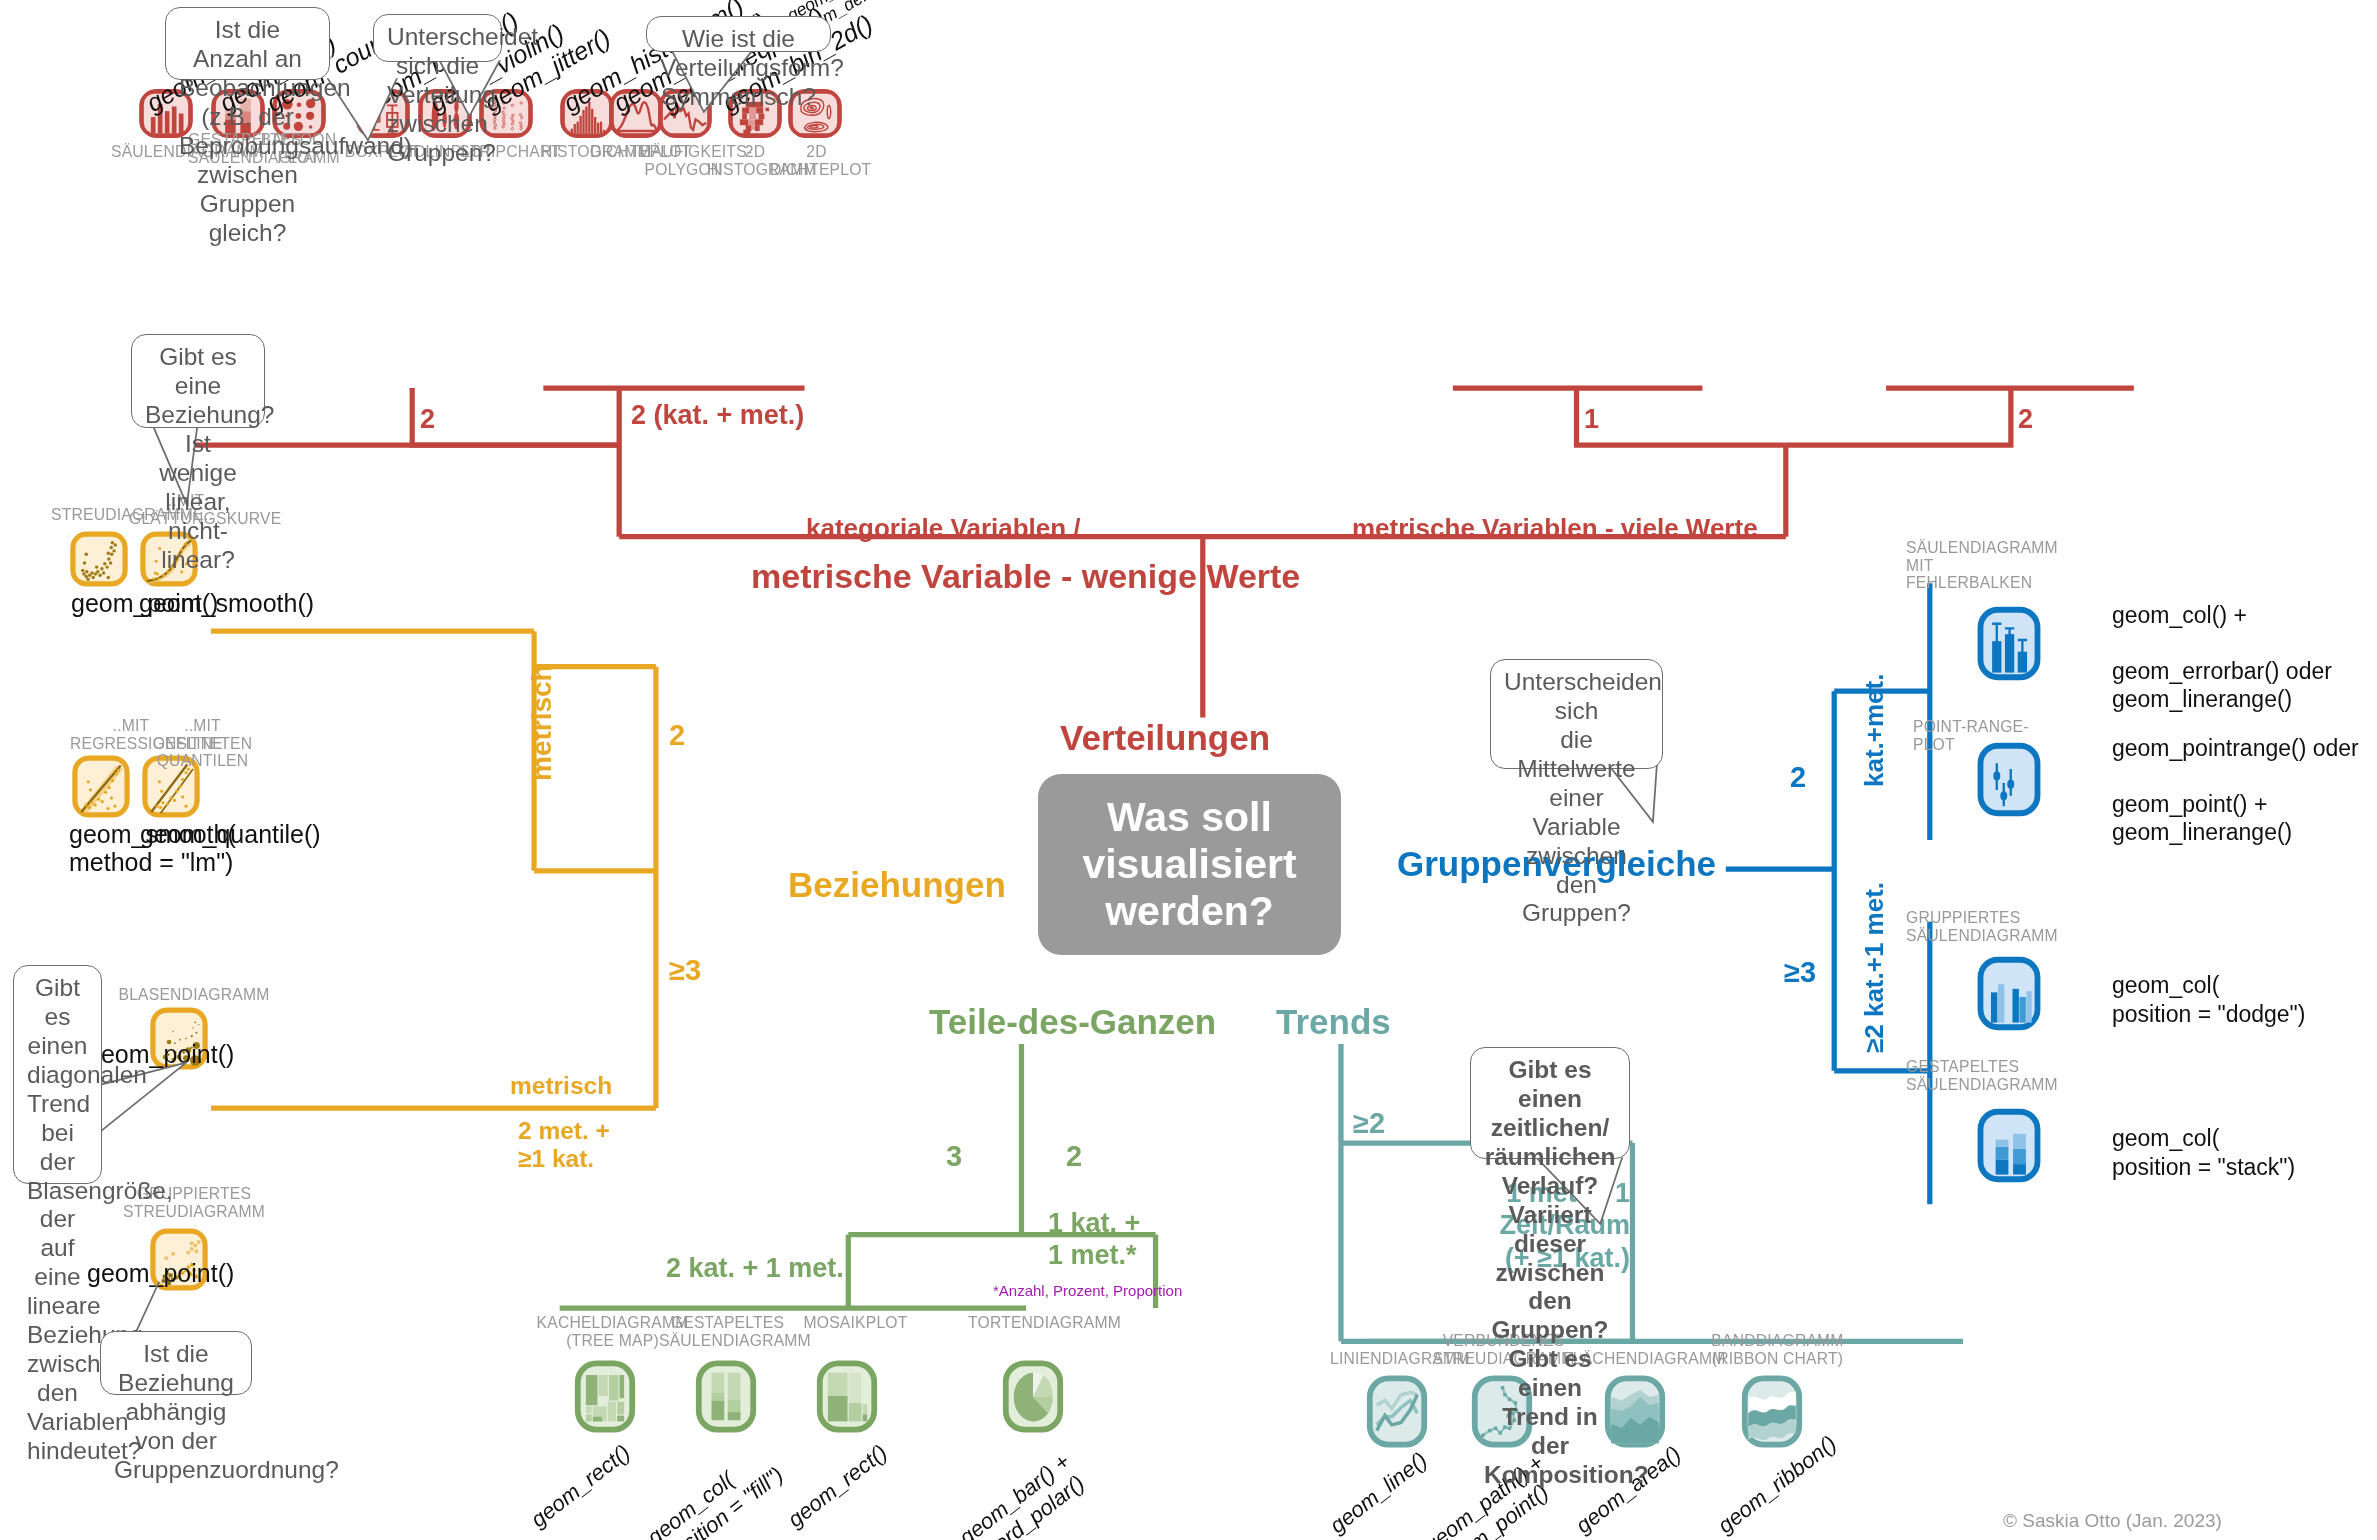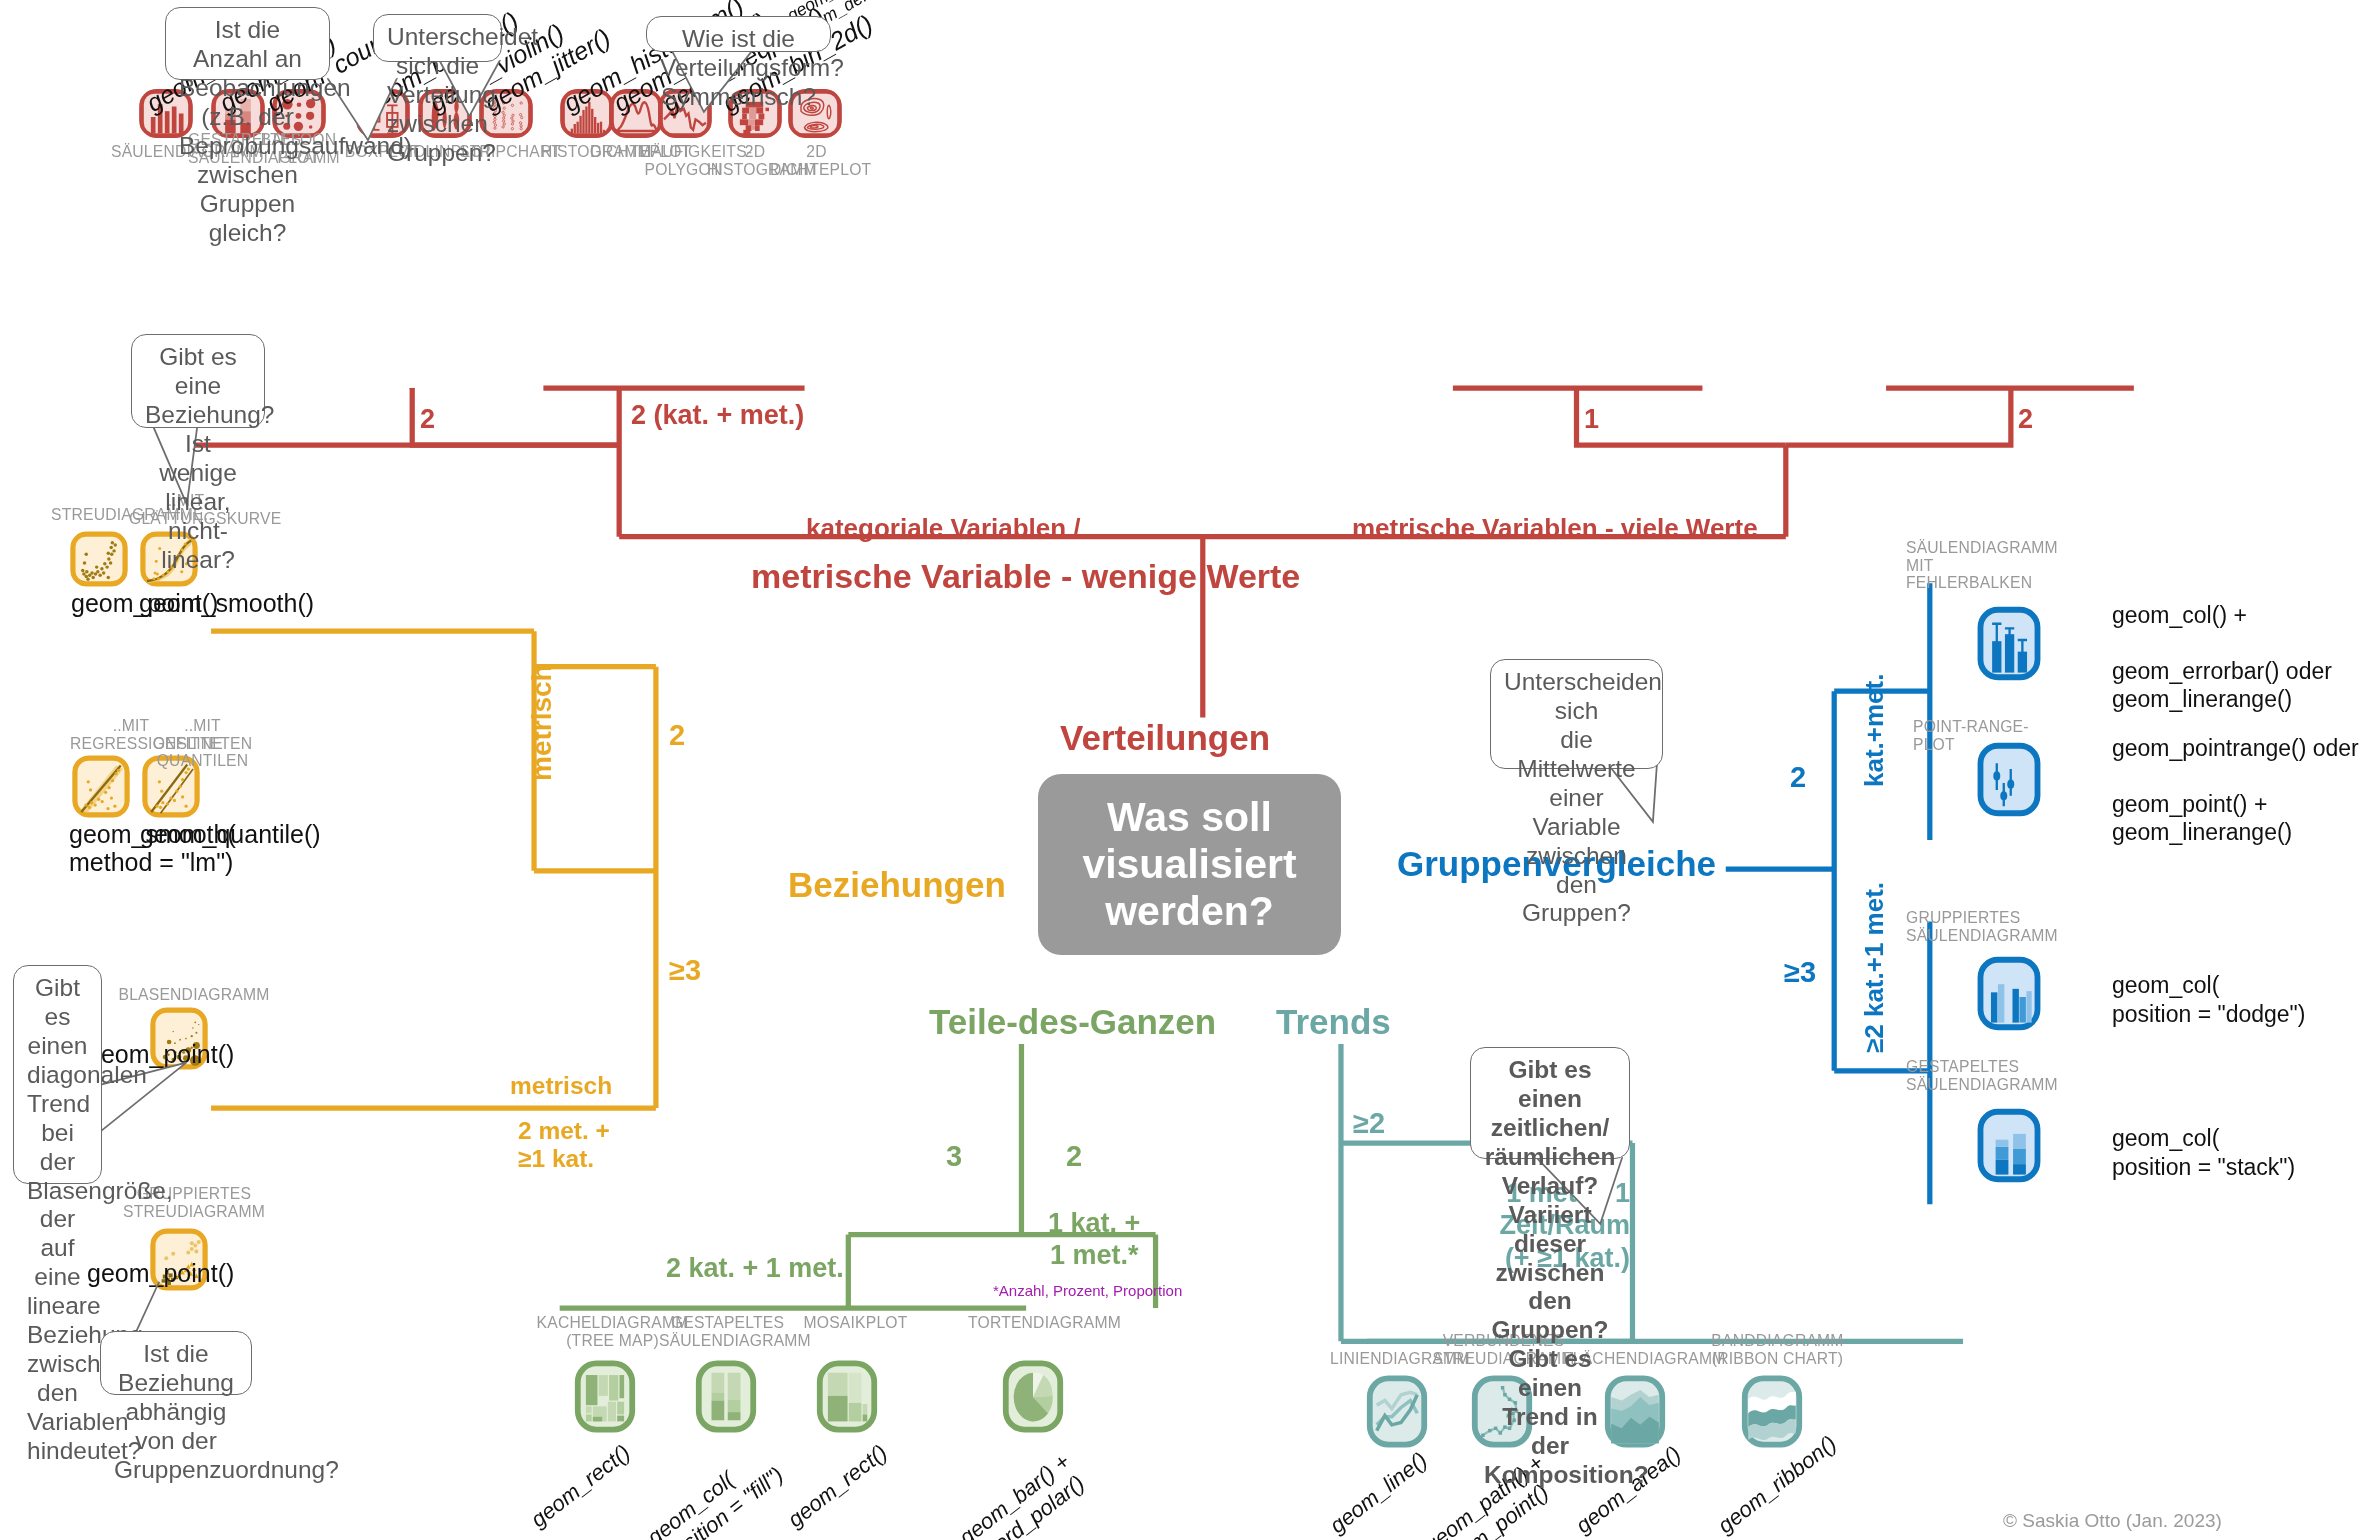--- a/index.html
+++ b/index.html
@@ -684,21 +684,21 @@
 
 <div class="bt" style="left:1790px;top:761px;font-size:29px;color:#0d76c1;">2</div>
 <div class="bt vert" style="left:1859px;top:787px;font-size:26px;color:#0d76c1;transform:rotate(-90deg);transform-origin:0 0;">kat.+met.</div>
 <div class="bt" style="left:1784px;top:956px;font-size:29px;color:#0d76c1;">≥3</div>
 <div class="bt vert" style="left:1859px;top:1053px;font-size:26px;color:#0d76c1;transform:rotate(-90deg);transform-origin:0 0;">≥2 kat.+1 met.</div>
 
 <div class="cat" style="left:929px;top:1002px;font-size:35px;color:#7ba563;">Teile-des-Ganzen</div>
 <div class="bt" style="left:946px;top:1140px;font-size:29px;color:#7ba563;">3</div>
 <div class="bt" style="left:1066px;top:1140px;font-size:29px;color:#7ba563;">2</div>
 <div class="bt" style="left:666px;top:1253px;font-size:27px;color:#7ba563;">2 kat. + 1 met.</div>
-<div class="bt" style="left:1048px;top:1207px;font-size:27px;color:#7ba563;white-space:pre-line;line-height:1.2;text-align:center;">1 kat. +
+<div class="bt" style="left:1048px;top:1207px;font-size:27px;color:#7ba563;white-space:pre-line;line-height:1.2;text-align:left;">1 kat. +
 1 met.*</div>
 <div class="bt" style="left:993px;top:1282px;font-size:15px;color:#a21caf;font-weight:normal;">*Anzahl, Prozent, Proportion</div>
 
 <div class="cap" style="left:528px;top:1314px;width:169px;white-space:pre-line;">KACHELDIAGRAMM
 (TREE MAP)</div>
 <div class="card" style="left:574px;top:1360px;width:62px;height:73px;">
   <svg viewBox="0 0 106 126">
         <rect x="6" y="6" width="94" height="114" rx="32" fill="#e3eeda" stroke="#7ba563" stroke-width="10"></rect>
   <g>
           <rect x="20" y="26" width="20" height="52" fill="#8eb277"></rect>

